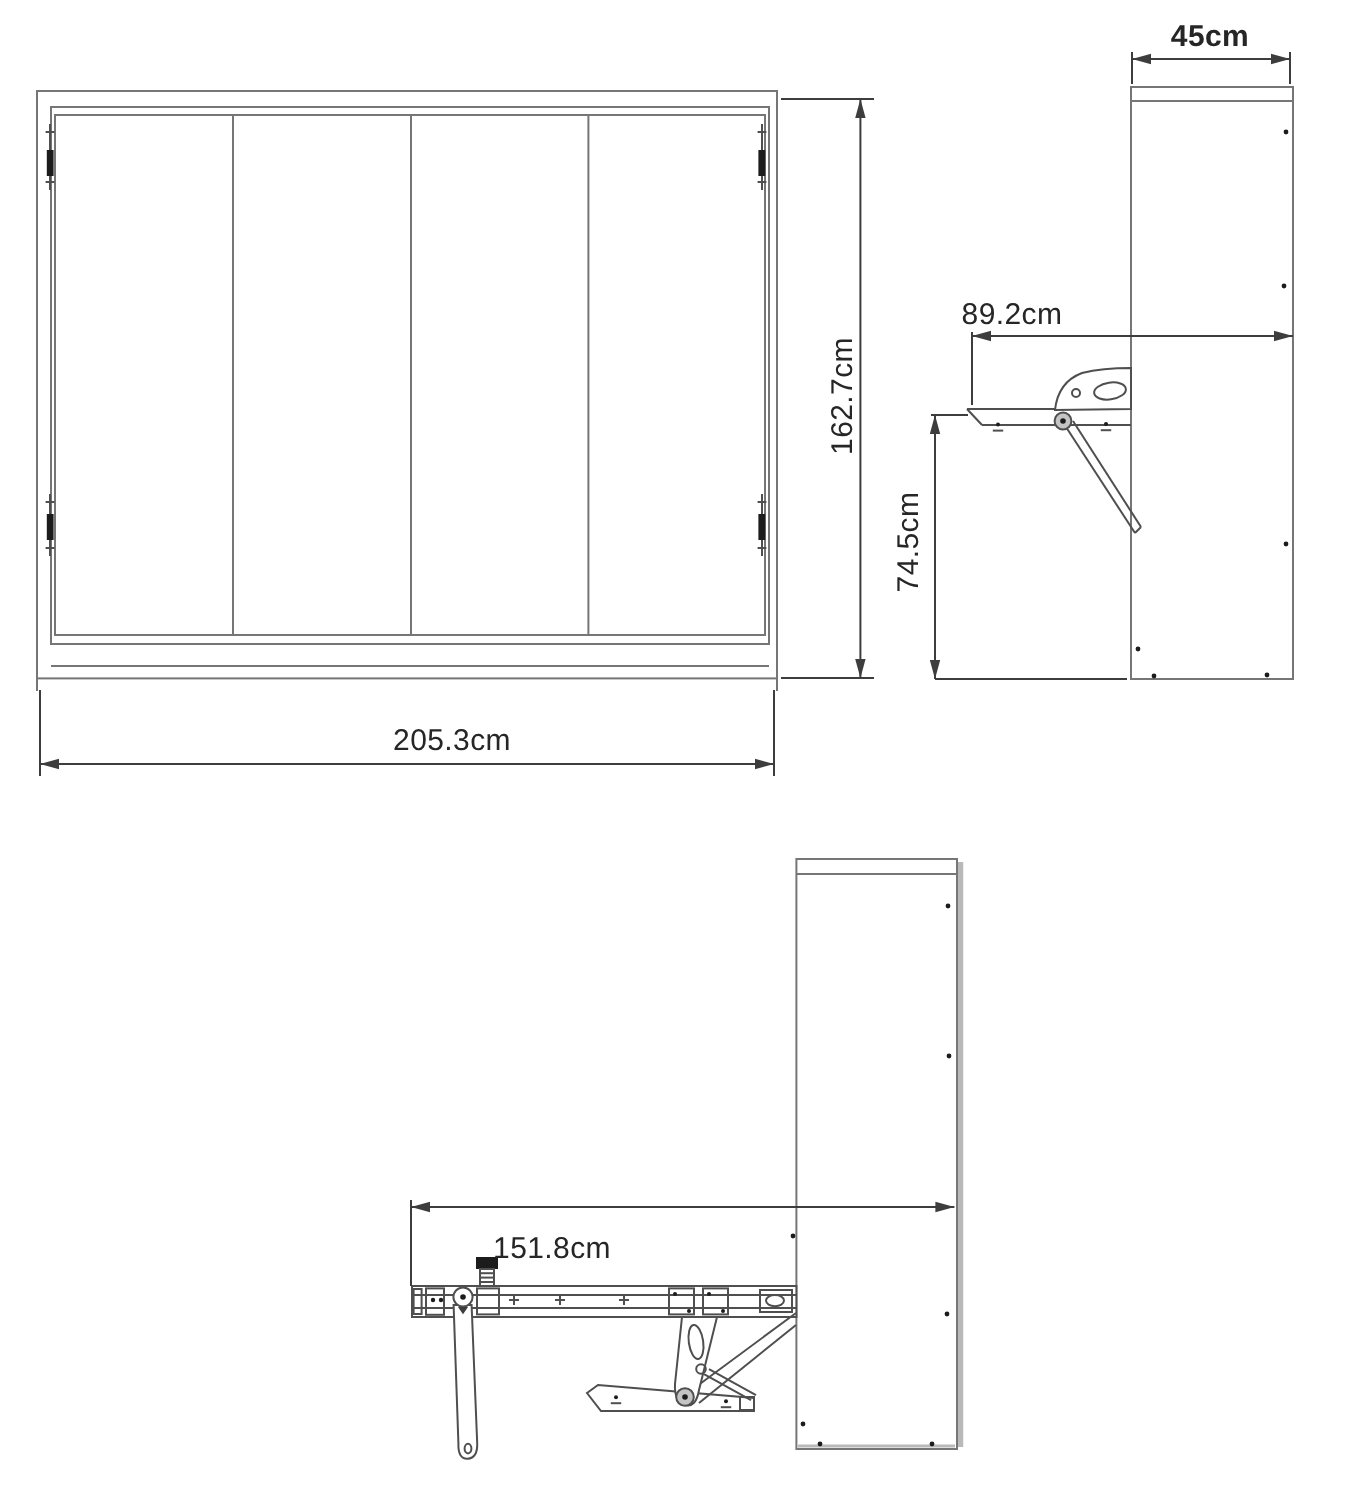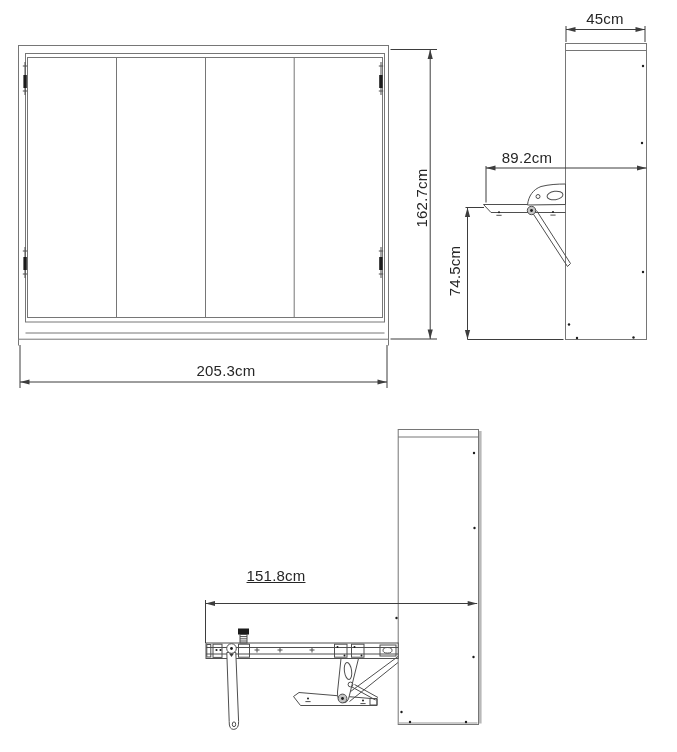--- a/index.html
+++ b/index.html
@@ -235,19 +235,19 @@
     <line class="dim" x1="205.5" y1="603.5" x2="477.2" y2="603.5"></line>
     <path class="arr" d="M205.5,603.5 l9.5,-2.6 v5.2 z"></path>
     <path class="arr" d="M477.2,603.5 l-9.5,-2.6 v5.2 z"></path>
   </g>
 </svg>
 
 <div class="lbl" style="left:165px;top:363px;width:122px;">205.3cm</div>
 
 <div class="lbl rot" style="left:362px;top:190px;width:120px;">162.7cm</div>
 
-<div class="lbl" style="left:565px;top:11px;width:80px;">45cm</div>
-
-<div class="lbl" style="left:477px;top:150px;width:100px;">89.2cm</div>
+<div class="lbl" style="left:565px;top:11px;width:80px;font-weight:bold;">45cm</div>
+
+<div class="lbl" style="left:456px;top:150px;width:100px;">89.2cm</div>
 
 <div class="lbl rot" style="left:395px;top:263px;width:120px;">74.5cm</div>
 
-<div class="lbl" style="left:216px;top:568px;width:120px;text-decoration:underline;">151.8cm</div>
+<div class="lbl" style="left:216px;top:617px;width:120px;">151.8cm</div>
 
 </body></html>

